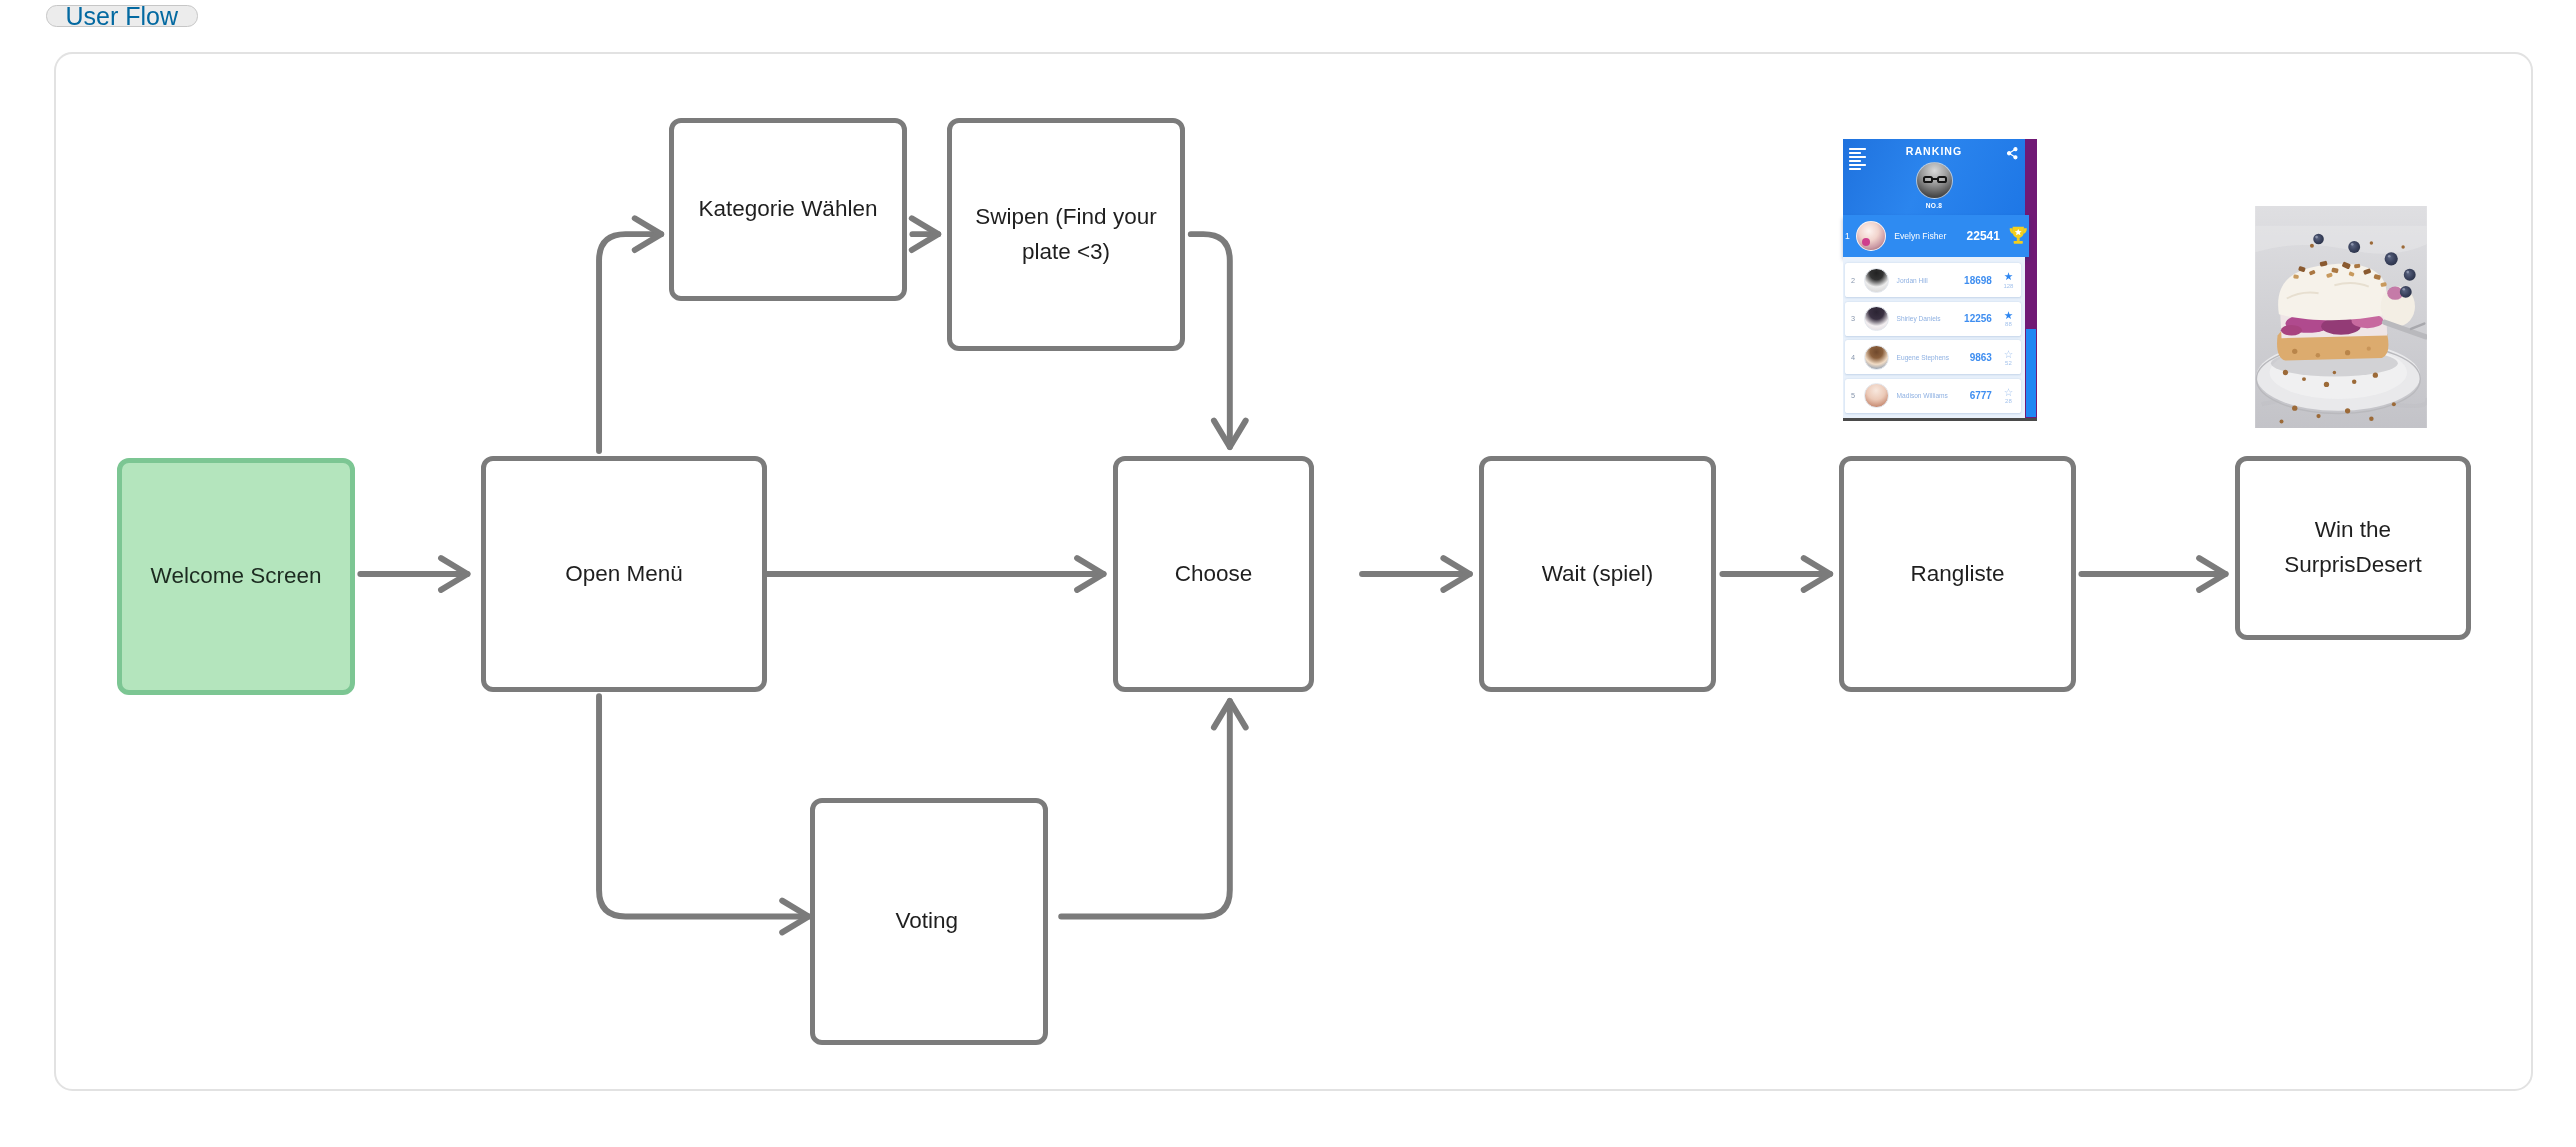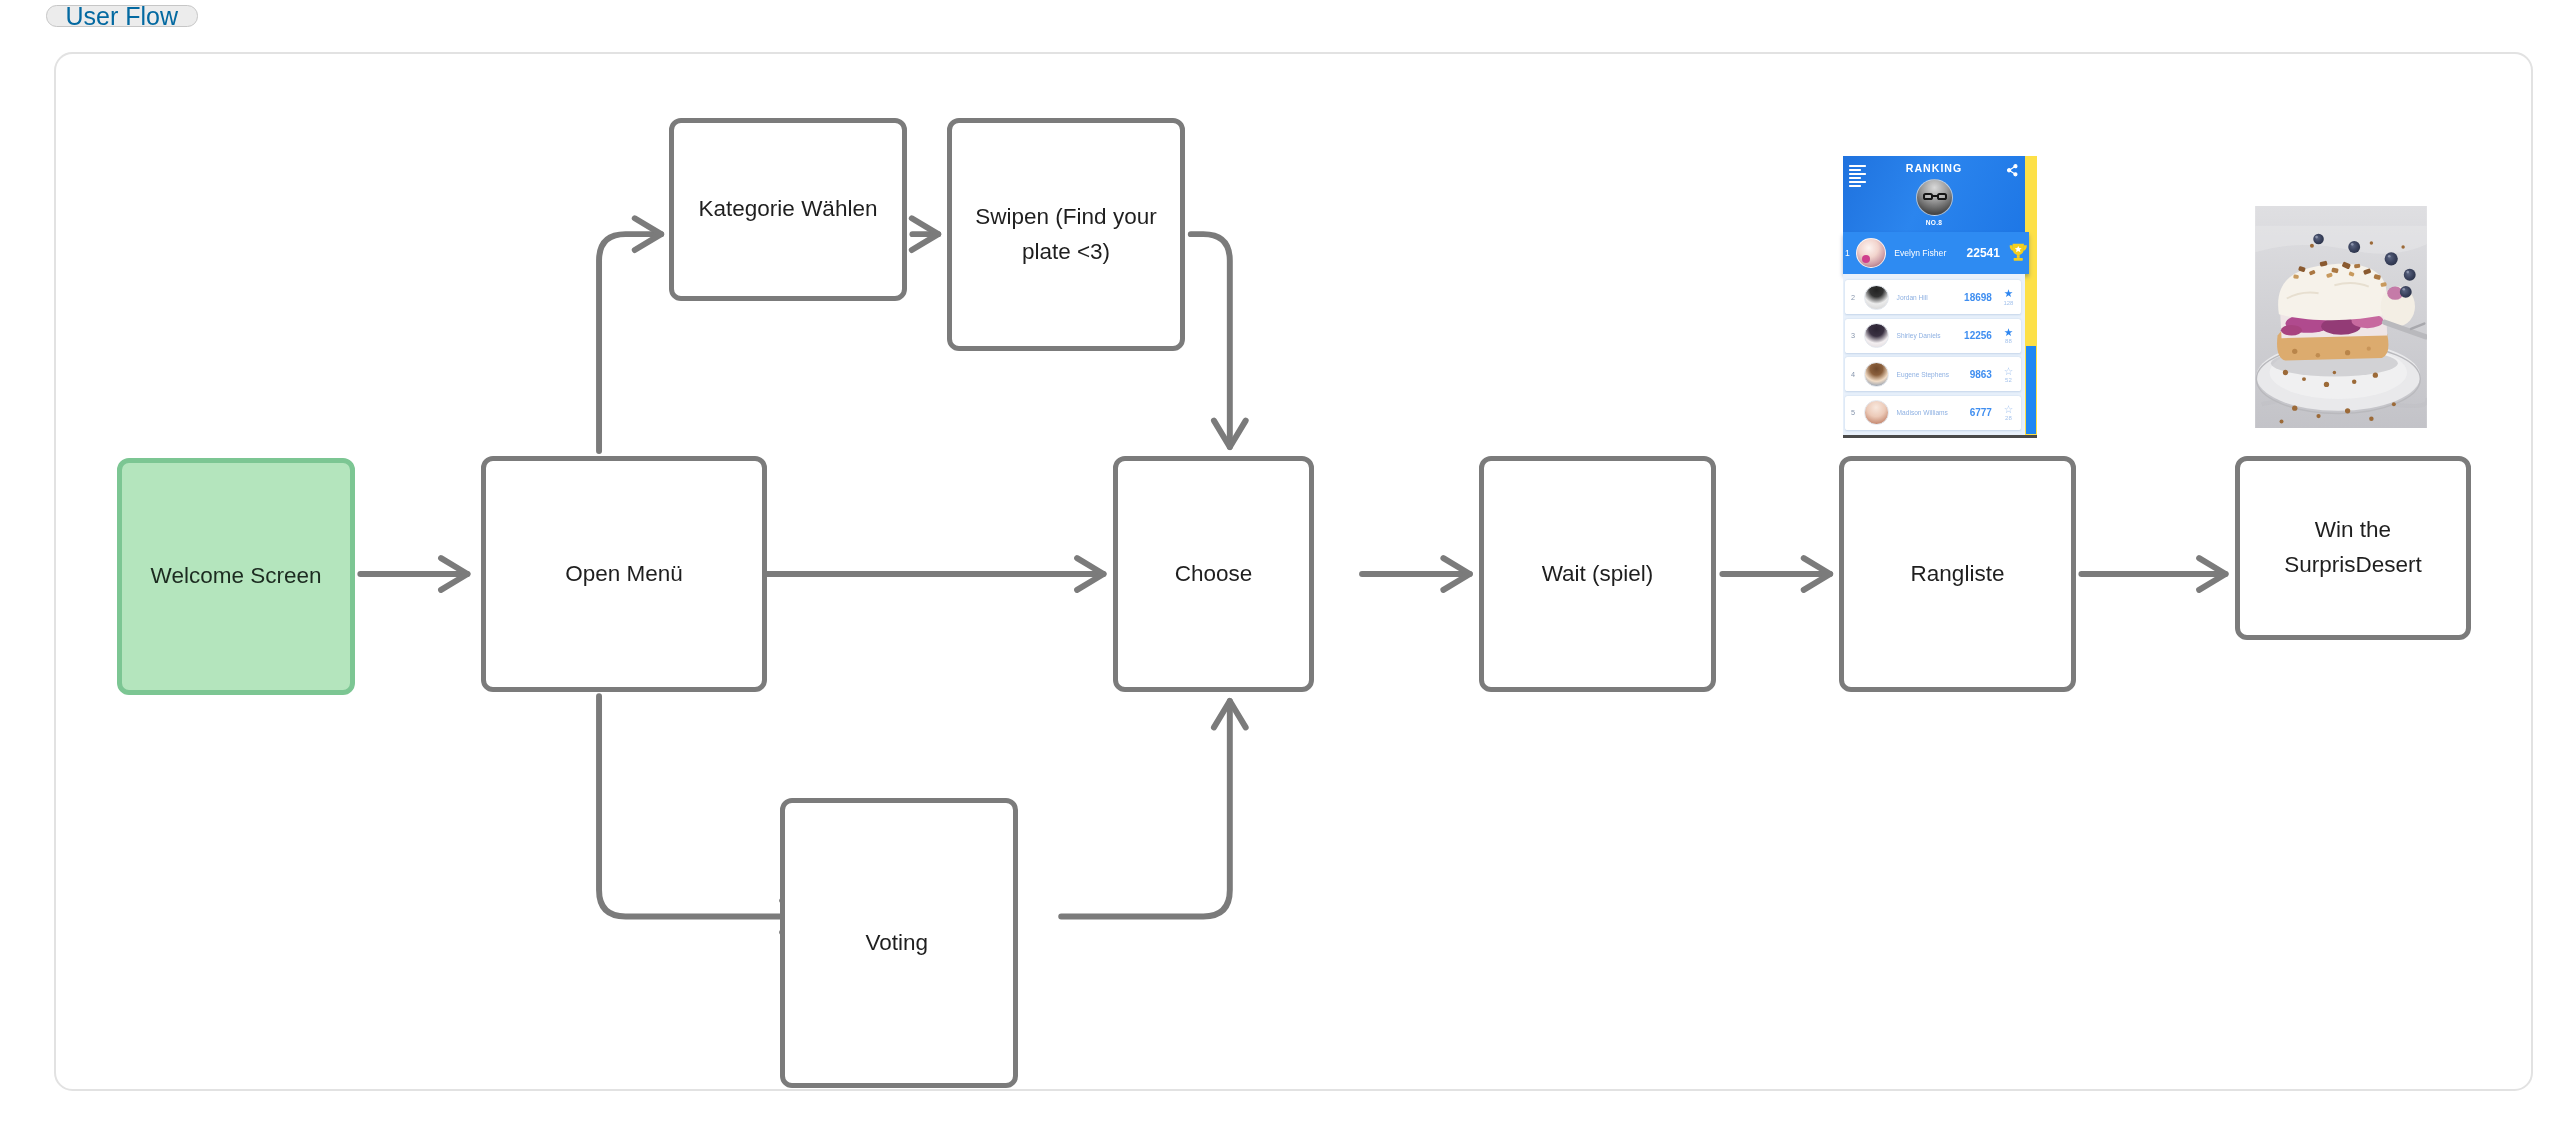--- a/index.html
+++ b/index.html
@@ -25,21 +25,21 @@
 
   
   .node {
     position:absolute; background:#ffffff; border:5.3px solid #7b7b7b; border-radius:12px;
     display:flex; align-items:center; justify-content:center; text-align:center;
     font-size:22.5px; line-height:1.55; color:#1f1f1f; padding:0 18.5px;
   }
   .node.green { background:#b4e5bd; border-color:#7cc693; color:#1c2b20; }
 
   
-  .rk { position:absolute; left:1843px; top:156px; width:194px; height:282px; background:#fde047; }
+  .rk { position:absolute; left:1843px; top:139px; width:194px; height:282px; background:#701a75; }
   .rk-bottom { position:absolute; left:0; bottom:0; width:100%; height:3.3px; background:#4a4a4a; }
   .rk-header {
     position:absolute; left:0; top:0; width:182px; height:76px;
     background:linear-gradient(115deg,#1f72de 0%, #2b85ee 45%, #1e77e6 100%);
   }
   .rk-menu { position:absolute; left:6px; top:8.6px; width:20px; }
   .rk-menu i { display:block; height:2px; background:#ffffff; margin-bottom:2px; border-radius:0.7px; }
   .rk-menu i:nth-child(odd){ width:17px; } .rk-menu i:nth-child(even){ width:12px; }
   .rk-title { position:absolute; left:0; top:6px; width:100%; text-align:center; color:#fff; font-weight:bold; font-size:10.6px; letter-spacing:1px; }
   .rk-share { position:absolute; right:6px; top:6.6px; }
@@ -137,21 +137,21 @@
   </div>
   <div class="node" style="left:1479px; top:456px; width:237px; height:236px;">
     <span>Wait (spiel)</span>
   </div>
   <div class="node" style="left:1839px; top:456px; width:237px; height:236px;">
     <span>Rangliste</span>
   </div>
   <div class="node" style="left:2235px; top:456px; width:236px; height:184px;">
     <span>Win the SurprisDesert</span>
   </div>
-  <div class="node" style="left:780px; top:798px; width:238px; height:290px;padding-left:14px;">
+  <div class="node" style="left:810px; top:798px; width:238px; height:247px;padding-left:14px;">
     <span>Voting</span>
   </div>
 
   <div class="rk">
     <div class="rk-header">
       <div class="rk-menu">
           <i></i>
           <i></i>
           <i></i>
           <i></i>

